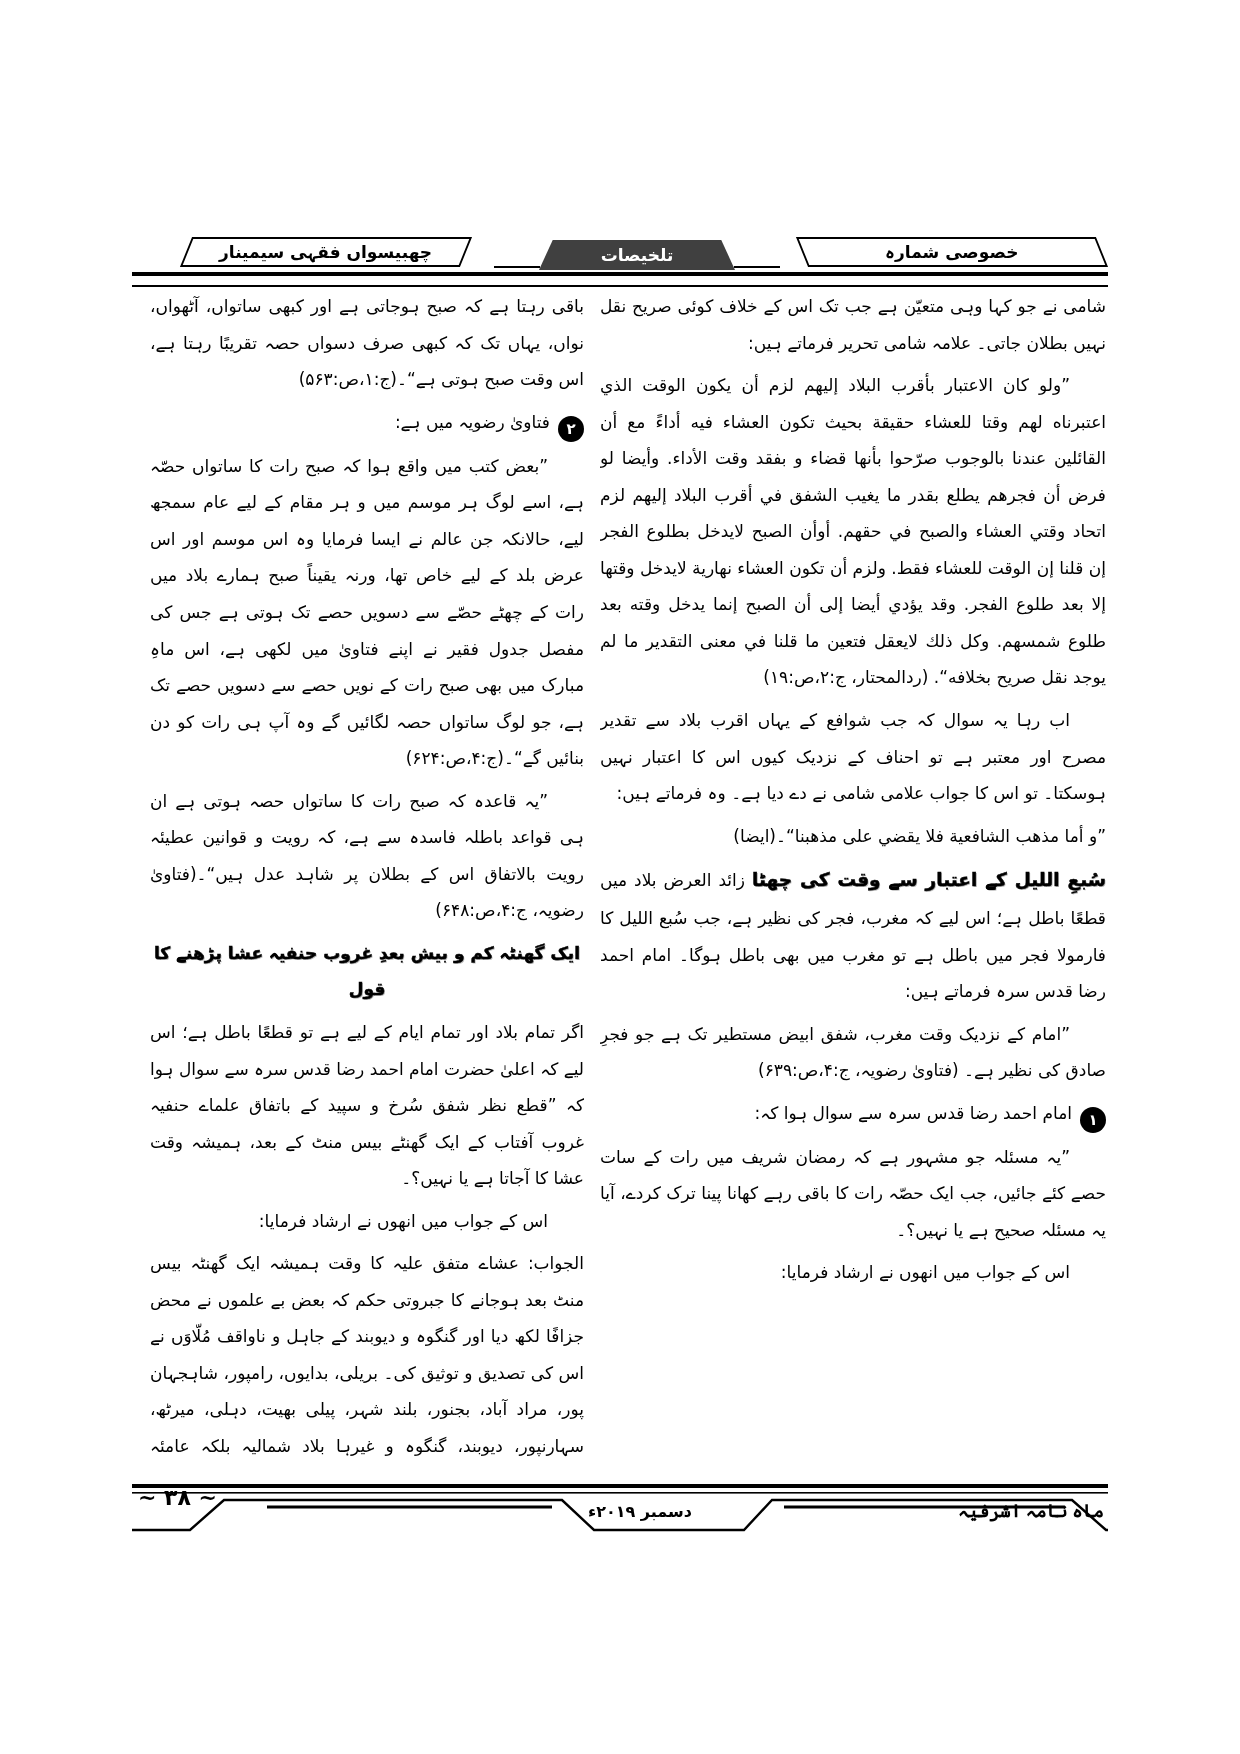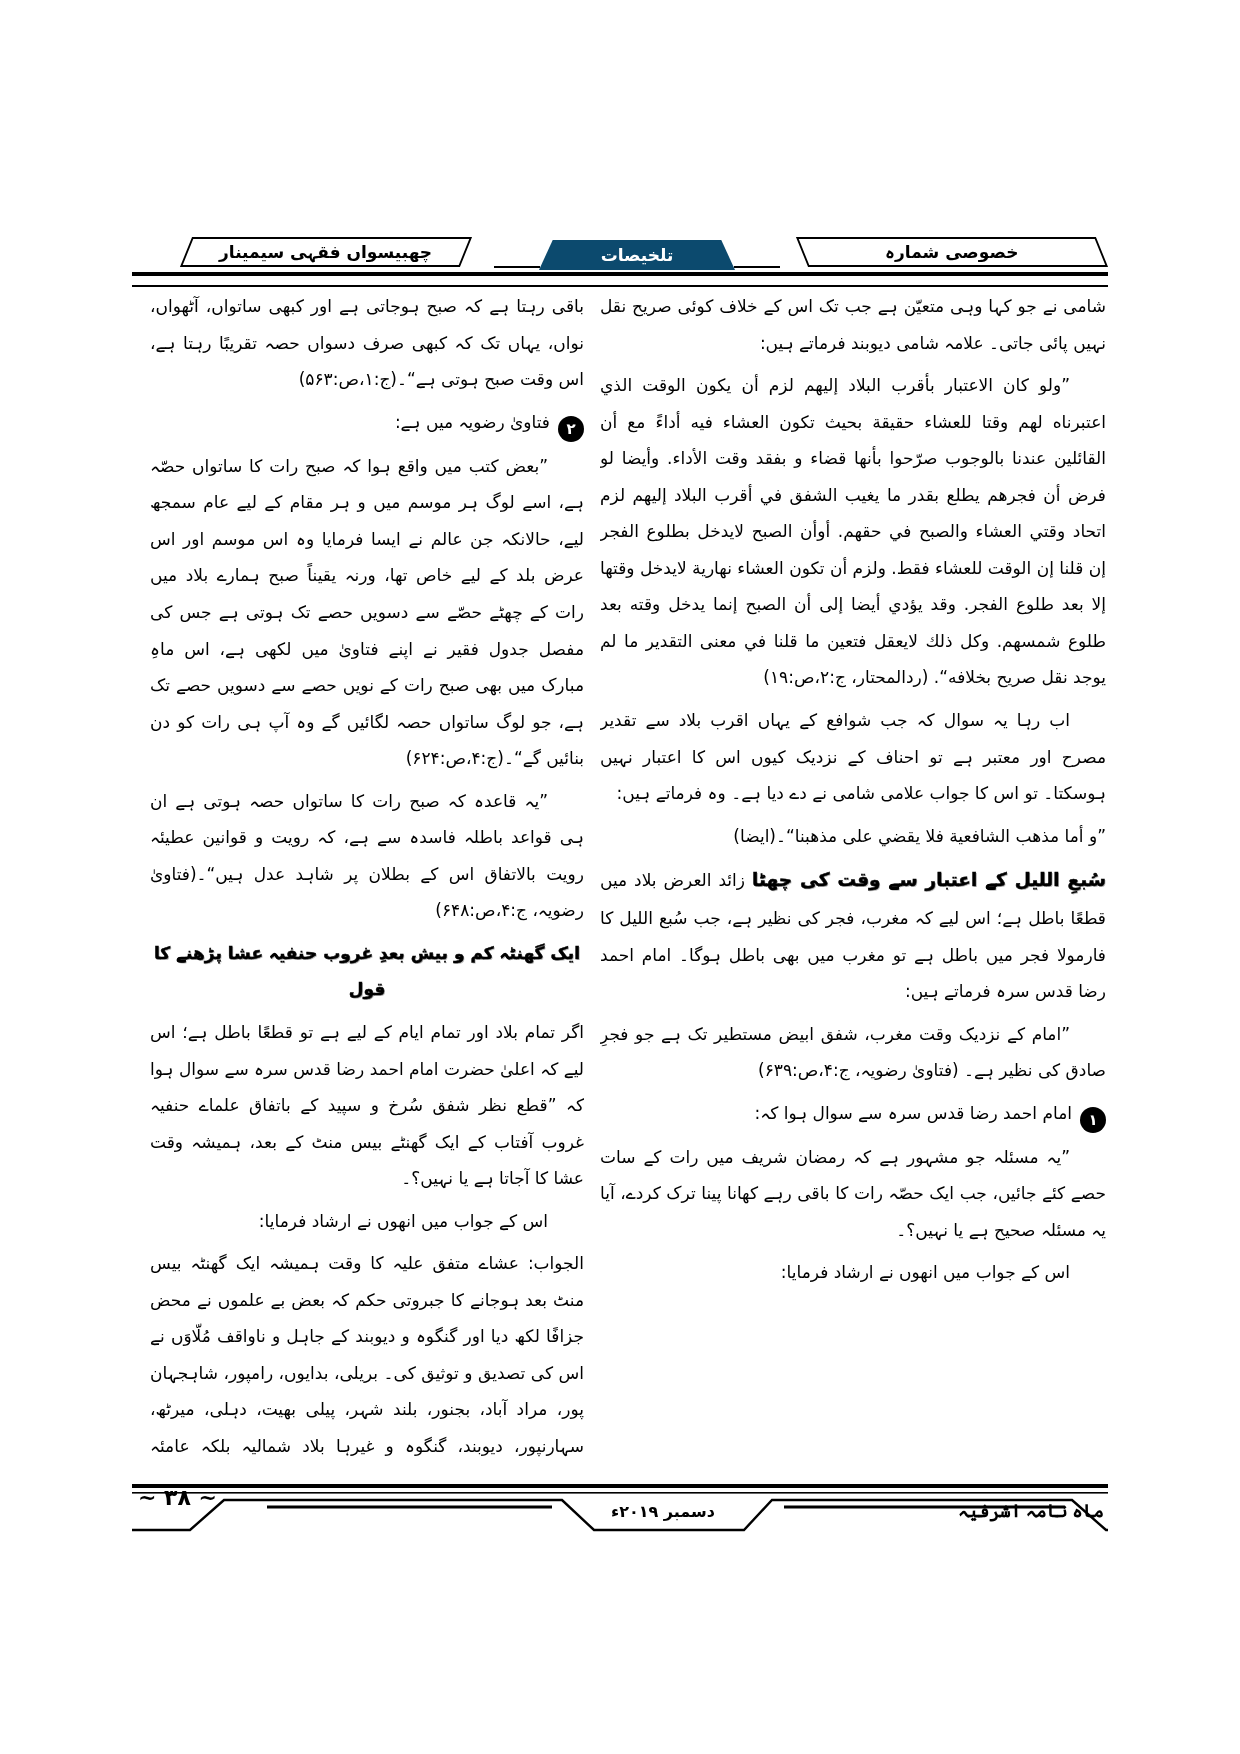--- a/index.html
+++ b/index.html
@@ -24,21 +24,21 @@
     background:#fff;
   }
   .hdr-band .lbl{transform:skewX(0deg);white-space:nowrap;}
   .band-right{right:138px;width:300px;transform:skewX(22deg);}
   .band-right .lbl{transform:skewX(-22deg);}
   .band-left{left:186px;width:280px;transform:skewX(-22deg);}
   .band-left .lbl{transform:skewX(22deg);}
   .band-center{
     position:absolute;top:240px;height:30px;
     right:505px;width:196px;
-    background:#0c4a6e;color:#fff;
+    background:#404040;color:#fff;
     clip-path:polygon(7% 0,93% 0,100% 100%,0 100%);
     display:flex;align-items:center;justify-content:center;
     font-weight:bold;font-size:17px;
   }
   .band-center-wing{position:absolute;top:266px;height:2px;background:#000;width:46px;}
   .wing-r{right:460px;}
   .wing-l{right:700px;}
   .hdr-rule{
     position:absolute;top:272px;left:132px;right:132px;height:9px;
     border-top:4px solid #000;border-bottom:2px solid #000;
@@ -72,21 +72,21 @@
     font-size:15px;font-weight:bold;
     margin-left:8px;vertical-align:-6px;
   }
   
   .ftr{position:absolute;left:132px;right:132px;top:1484px;height:56px;}
   .ftr svg{position:absolute;inset:0;width:100%;height:100%;}
   .ftr-label{
     position:absolute;font-weight:bold;font-size:16px;white-space:nowrap;
   }
   .ftr-mag{right:4px;top:16px;font-size:18px;font-family:Liberation Serif, serif;}
-  .ftr-date{right:393px;top:18px;}
+  .ftr-date{right:416px;top:18px;}
   .ftr-page{left:6px;top:1px;font-size:22px;text-align:center;}
 </style>
 </head>
 <body>
 
 <div class="page">
 
   <div class="hdr-band band-right">
     <span class="lbl">خصوصی شمارہ</span>
   </div>
@@ -94,21 +94,21 @@
     <span>تلخیصات</span>
   </div>
   <div class="band-center-wing wing-r"></div>
   <div class="band-center-wing wing-l"></div>
   <div class="hdr-band band-left">
     <span class="lbl">چھبیسواں فقہی سیمینار</span>
   </div>
   <div class="hdr-rule"></div>
 
   <div class="col col-first">
-    <p>شامی نے جو کہا وہی متعیّن ہے جب تک اس کے خلاف کوئی صریح نقل نہیں پائی جاتی۔ علامہ شامی دیوبند فرماتے ہیں:</p>
+    <p>شامی نے جو کہا وہی متعیّن ہے جب تک اس کے خلاف کوئی صریح نقل نہیں بطلان جاتی۔ علامہ شامی تحریر فرماتے ہیں:</p>
     <p class="arabic indent">”ولو كان الاعتبار بأقرب البلاد إليهم لزم أن يكون الوقت الذي اعتبرناه لهم وقتا للعشاء حقيقة بحيث تكون العشاء فيه أداءً مع أن القائلين عندنا بالوجوب صرّحوا بأنها قضاء و بفقد وقت الأداء. وأيضا لو فرض أن فجرهم يطلع بقدر ما يغيب الشفق في أقرب البلاد إليهم لزم اتحاد وقتي العشاء والصبح في حقهم. أوأن الصبح لايدخل بطلوع الفجر إن قلنا إن الوقت للعشاء فقط. ولزم أن تكون العشاء نهارية لايدخل وقتها إلا بعد طلوع الفجر. وقد يؤدي أيضا إلى أن الصبح إنما يدخل وقته بعد طلوع شمسهم. وكل ذلك لايعقل فتعين ما قلنا في معنى التقدير ما لم يوجد نقل صريح بخلافه“. (ردالمحتار، ج:۲،ص:۱۹)</p>
     <p class="indent">اب رہا یہ سوال کہ جب شوافع کے یہاں اقرب بلاد سے تقدیر مصرح اور معتبر ہے تو احناف کے نزدیک کیوں اس کا اعتبار نہیں ہوسکتا۔ تو اس کا جواب علامی شامی نے دے دیا ہے۔ وہ فرماتے ہیں:</p>
     <p class="arabic">”و أما مذهب الشافعية فلا يقضي علی مذهبنا“۔(ایضا)</p>
     <p><span class="outlined">سُبعِ اللیل کے اعتبار سے وقت کی چھٹا</span><span> زائد العرض بلاد میں قطعًا باطل ہے؛ اس لیے کہ مغرب، فجر کی نظیر ہے، جب سُبع اللیل کا فارمولا فجر میں باطل ہے تو مغرب میں بھی باطل ہوگا۔ امام احمد رضا قدس سرہ فرماتے ہیں:</span></p>
     <p class="indent">”امام کے نزدیک وقت مغرب، شفق ابیض مستطیر تک ہے جو فجرِ صادق کی نظیر ہے۔ (فتاویٰ رضویہ، ج:۴،ص:۶۳۹)</p>
     <p><span class="badge">۱</span><span>امام احمد رضا قدس سرہ سے سوال ہوا کہ:</span></p>
     <p class="indent">”یہ مسئلہ جو مشہور ہے کہ رمضان شریف میں رات کے سات حصے کئے جائیں، جب ایک حصّہ رات کا باقی رہے کھانا پینا ترک کردے، آیا یہ مسئلہ صحیح ہے یا نہیں؟۔</p>
     <p class="indent">اس کے جواب میں انھوں نے ارشاد فرمایا:</p>
   </div>
 

